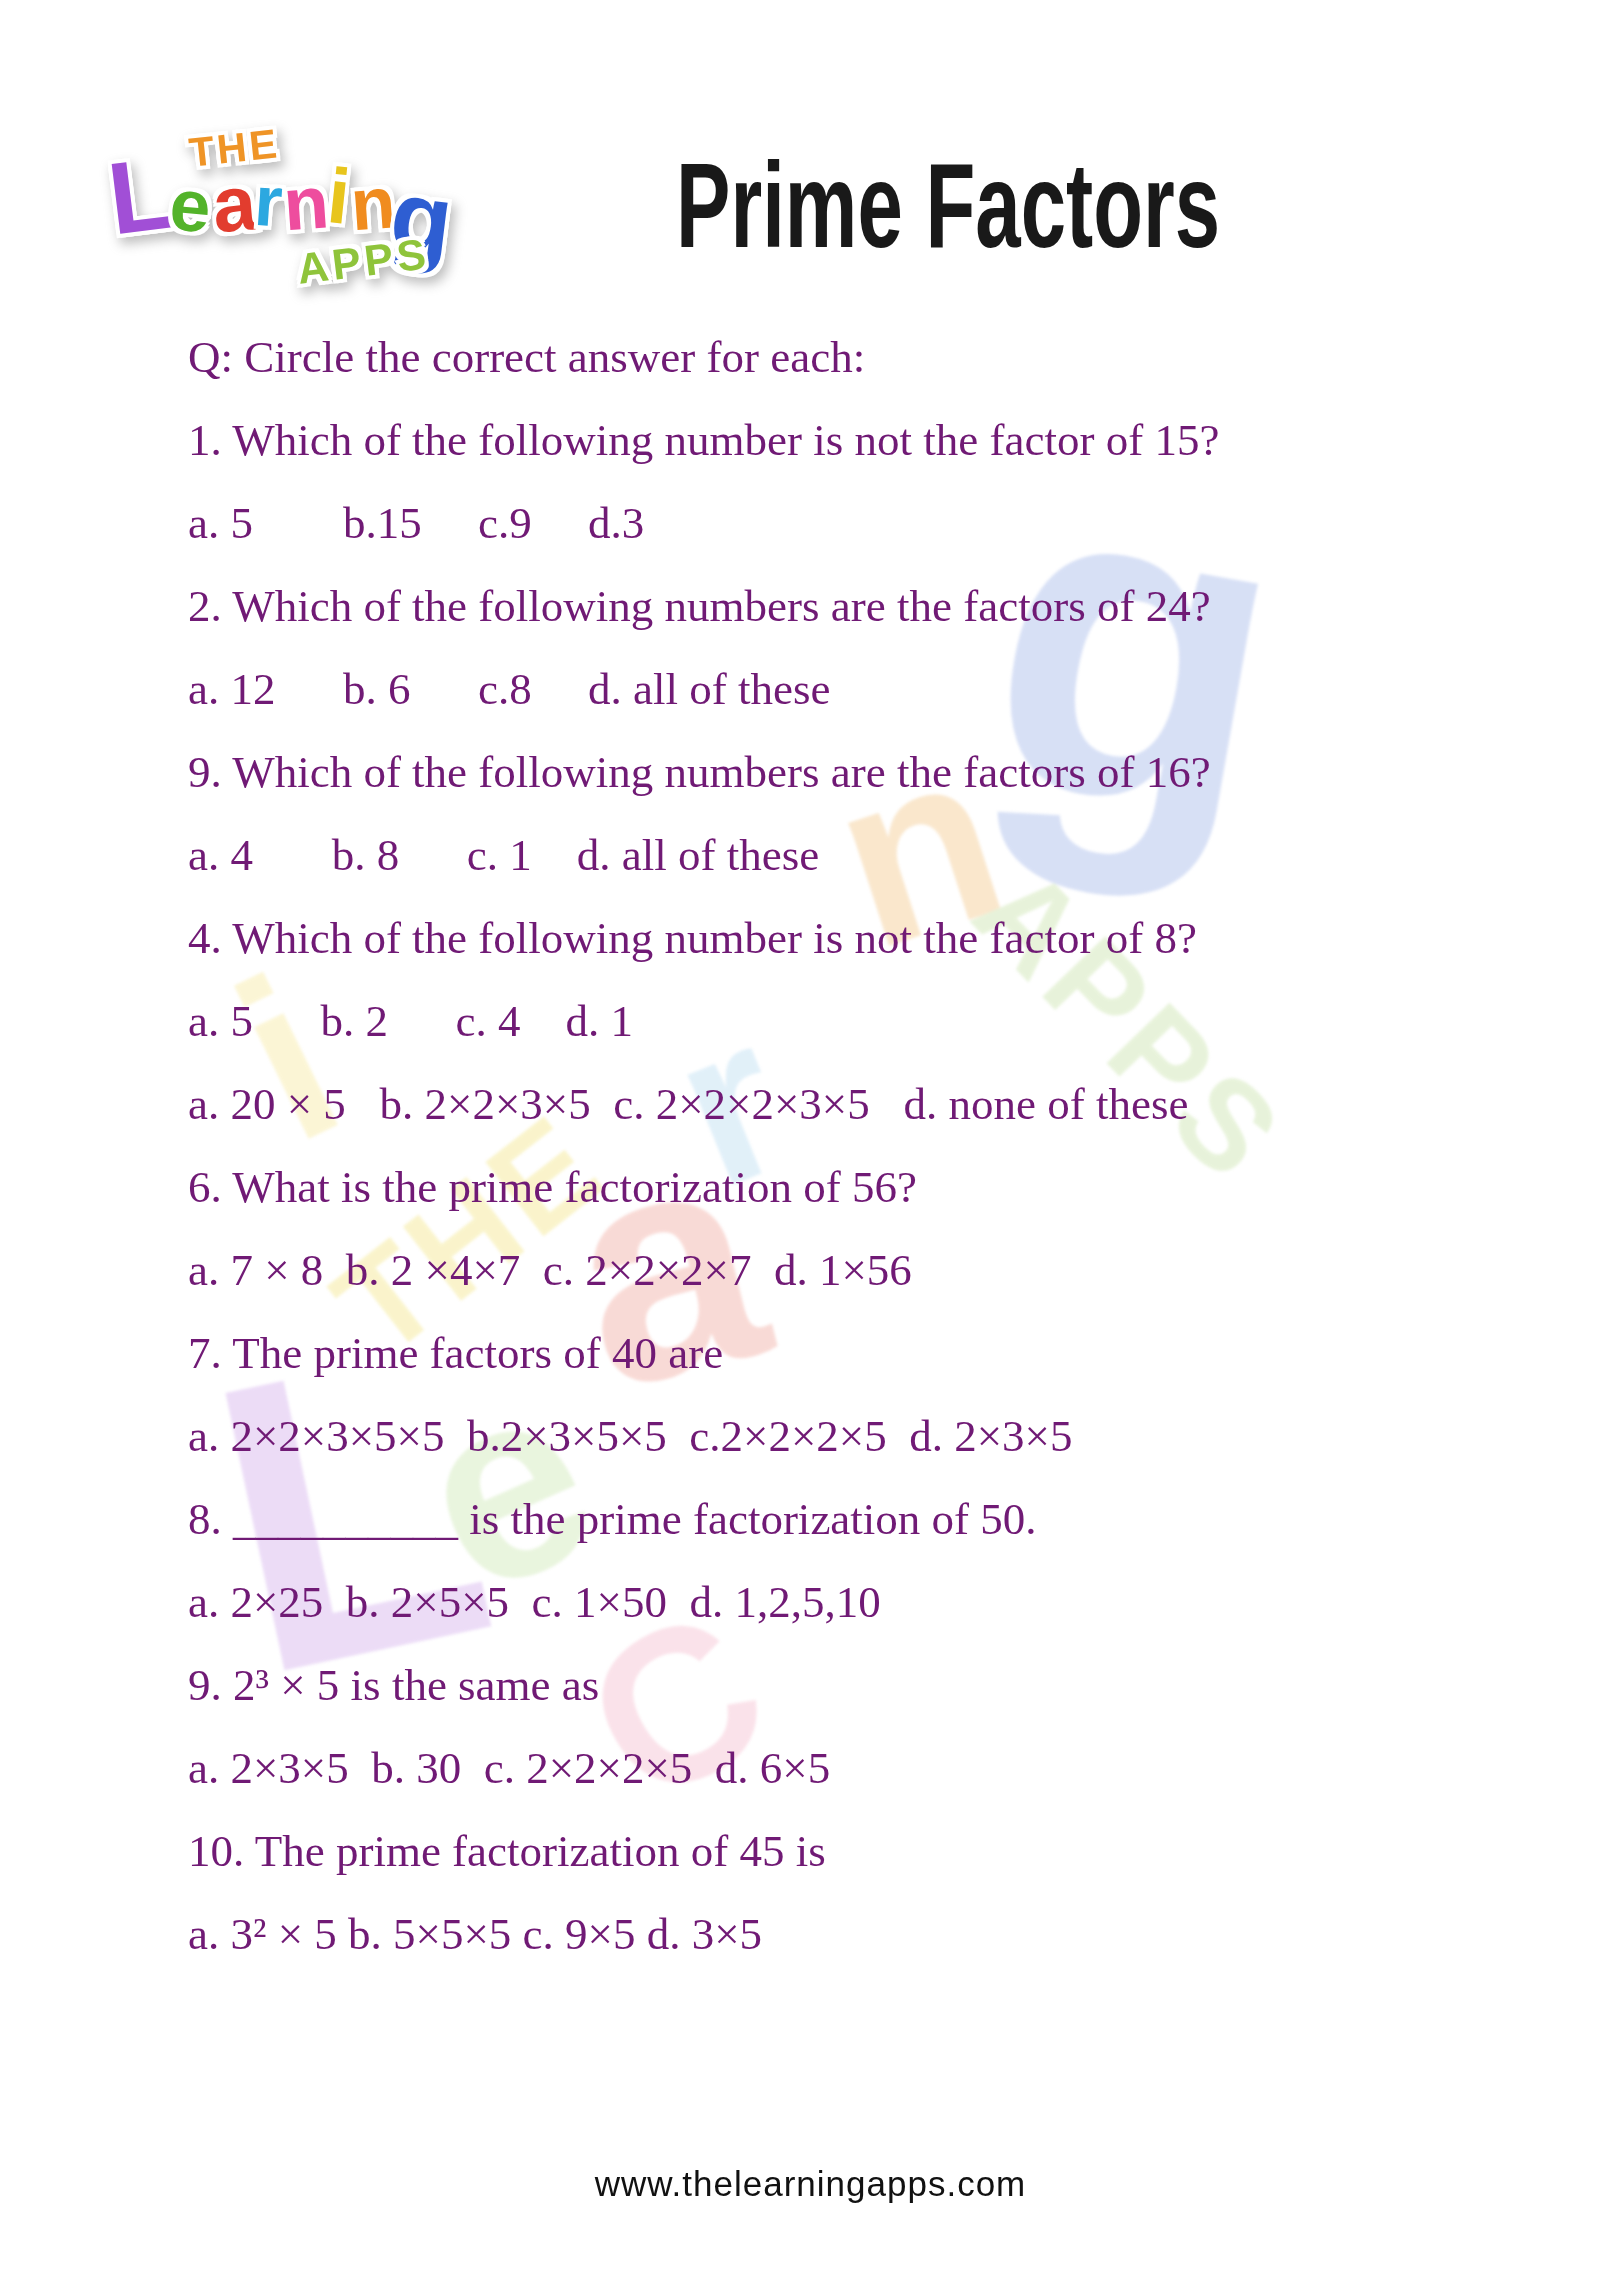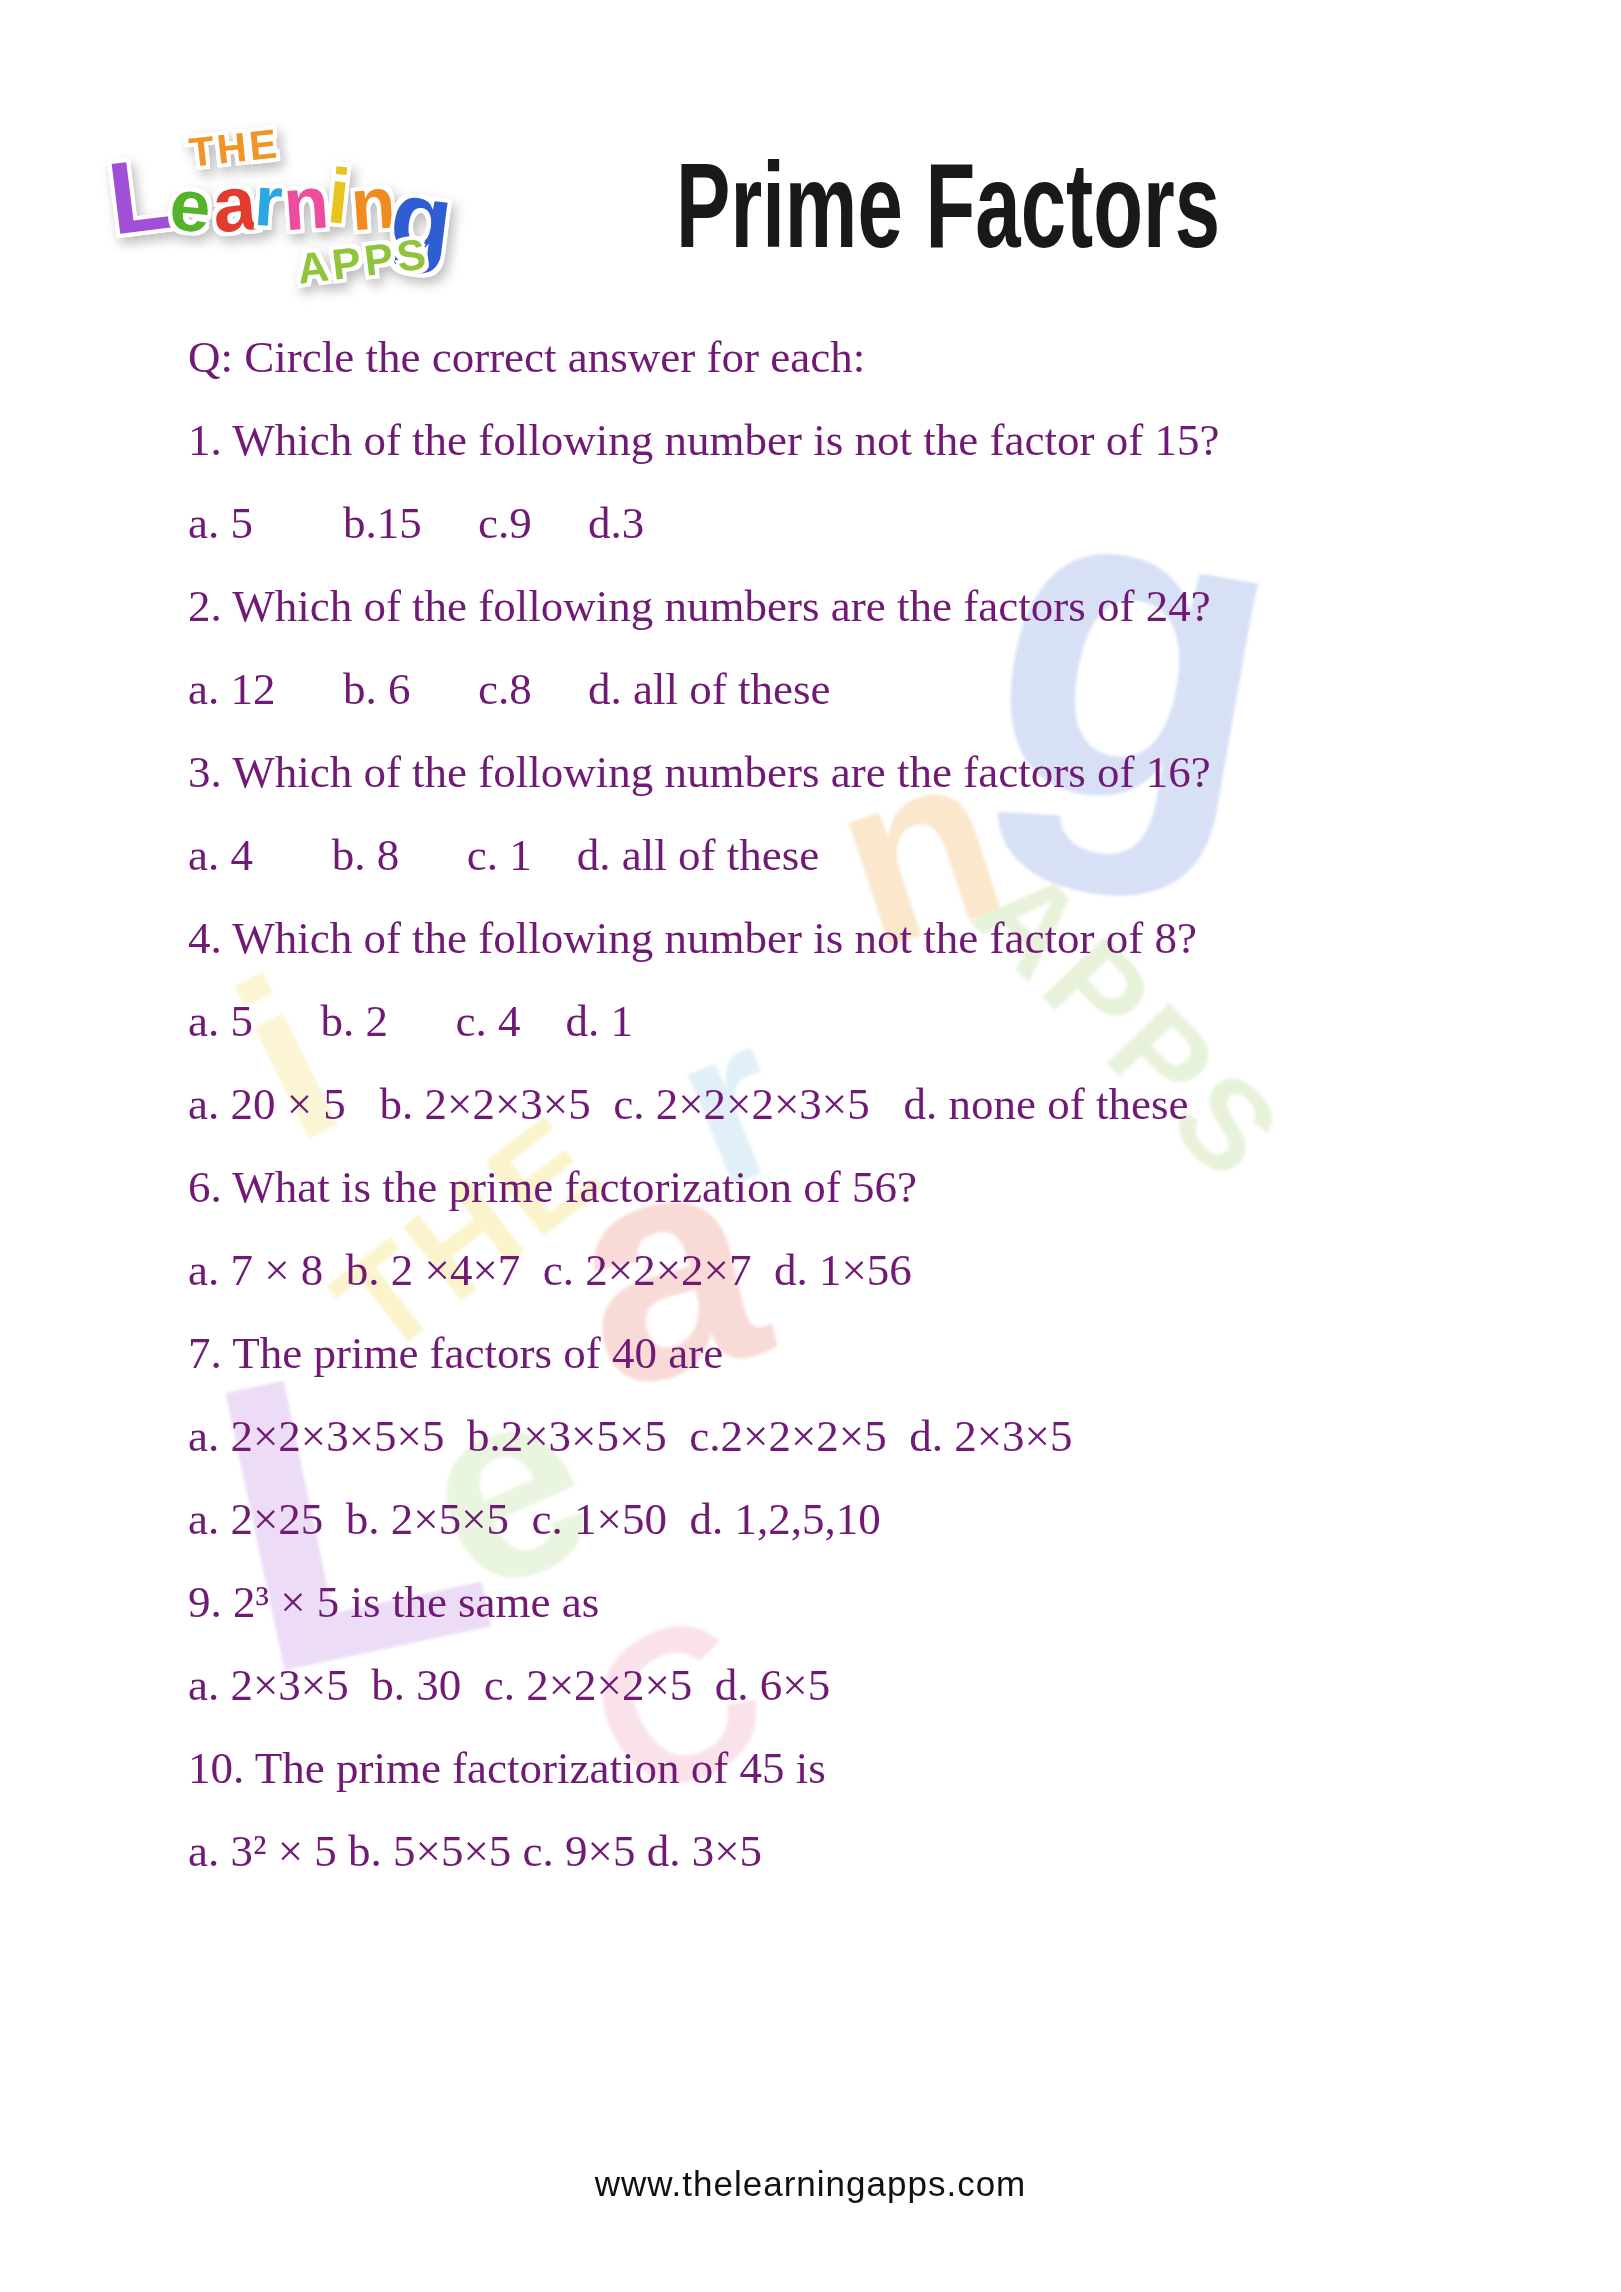--- a/index.html
+++ b/index.html
@@ -141,34 +141,35 @@
 
 <div class="content">
   <div class="line">Q: Circle the correct answer for each:</div>
 
   <div class="line">1. Which of the following number is not the factor of 15?</div>
   <div class="line">a. 5        b.15     c.9     d.3</div>
 
   <div class="line">2. Which of the following numbers are the factors of 24?</div>
   <div class="line">a. 12      b. 6      c.8     d. all of these</div>
 
-  <div class="line">3. Which of the following numbers are the factors of 16?</div>
+  <div class="line">9. Which of the following numbers are the factors of 16?</div>
   <div class="line">a. 4       b. 8      c. 1    d. all of these</div>
 
   <div class="line">4. Which of the following number is not the factor of 8?</div>
   <div class="line">a. 5      b. 2      c. 4    d. 1</div>
 
   <div class="line">a. 20 × 5   b. 2×2×3×5  c. 2×2×2×3×5   d. none of these</div>
 
   <div class="line">6. What is the prime factorization of 56?</div>
   <div class="line">a. 7 × 8  b. 2 ×4×7  c. 2×2×2×7  d. 1×56</div>
 
   <div class="line">7. The prime factors of 40 are</div>
   <div class="line">a. 2×2×3×5×5  b.2×3×5×5  c.2×2×2×5  d. 2×3×5</div>
 
+  <div class="line">8. __________ is the prime factorization of 50.</div>
   <div class="line">a. 2×25  b. 2×5×5  c. 1×50  d. 1,2,5,10</div>
 
   <div class="line">9. 2³ × 5 is the same as</div>
   <div class="line">a. 2×3×5  b. 30  c. 2×2×2×5  d. 6×5</div>
 
   <div class="line">10. The prime factorization of 45 is</div>
   <div class="line">a. 3² × 5 b. 5×5×5 c. 9×5 d. 3×5</div>
 </div>
 
 <div class="footer">www.thelearningapps.com</div>

